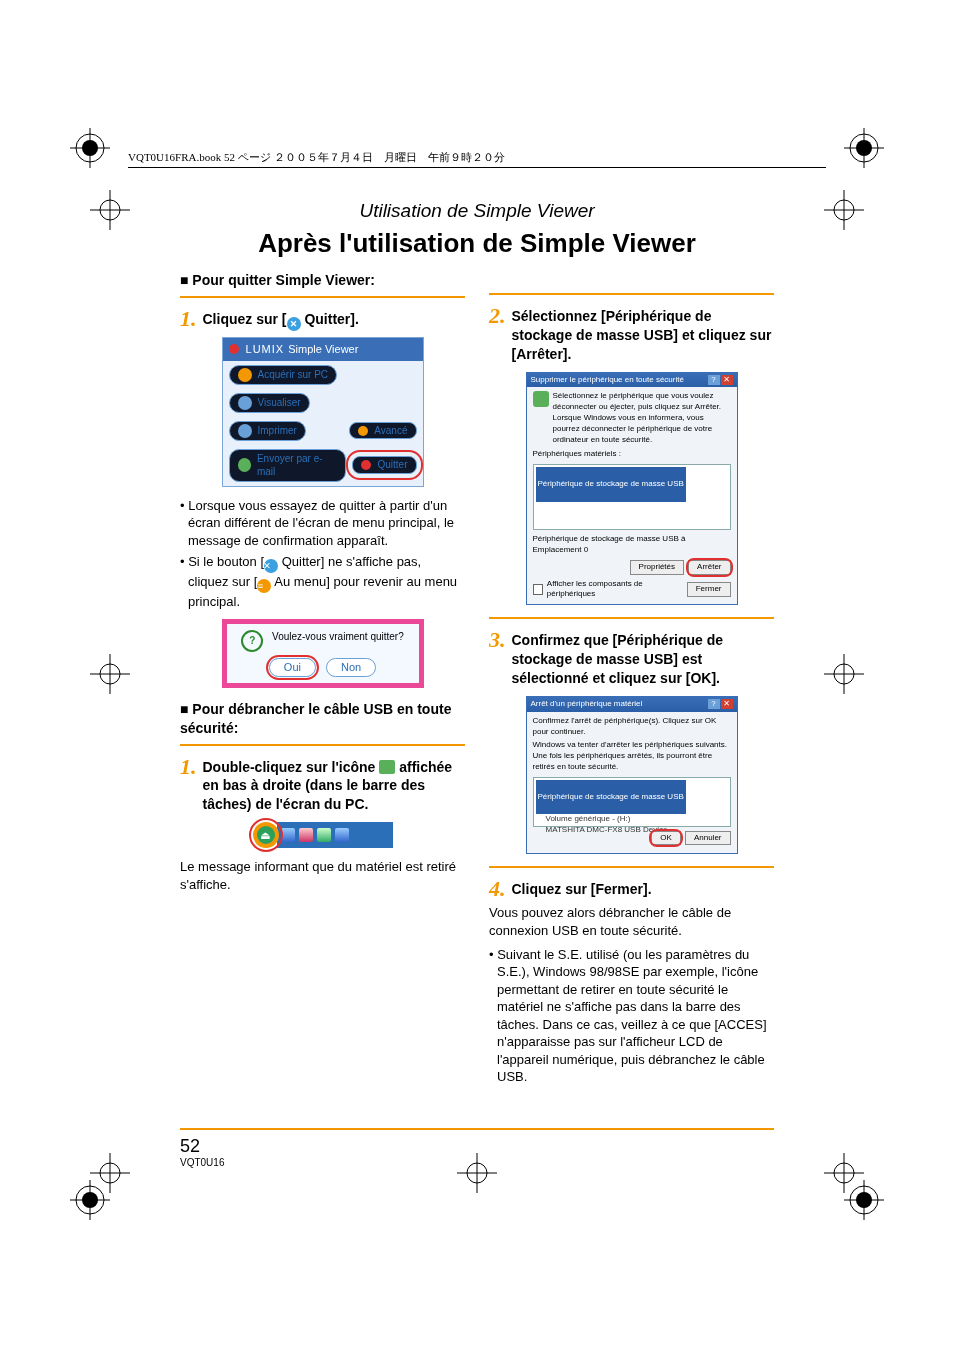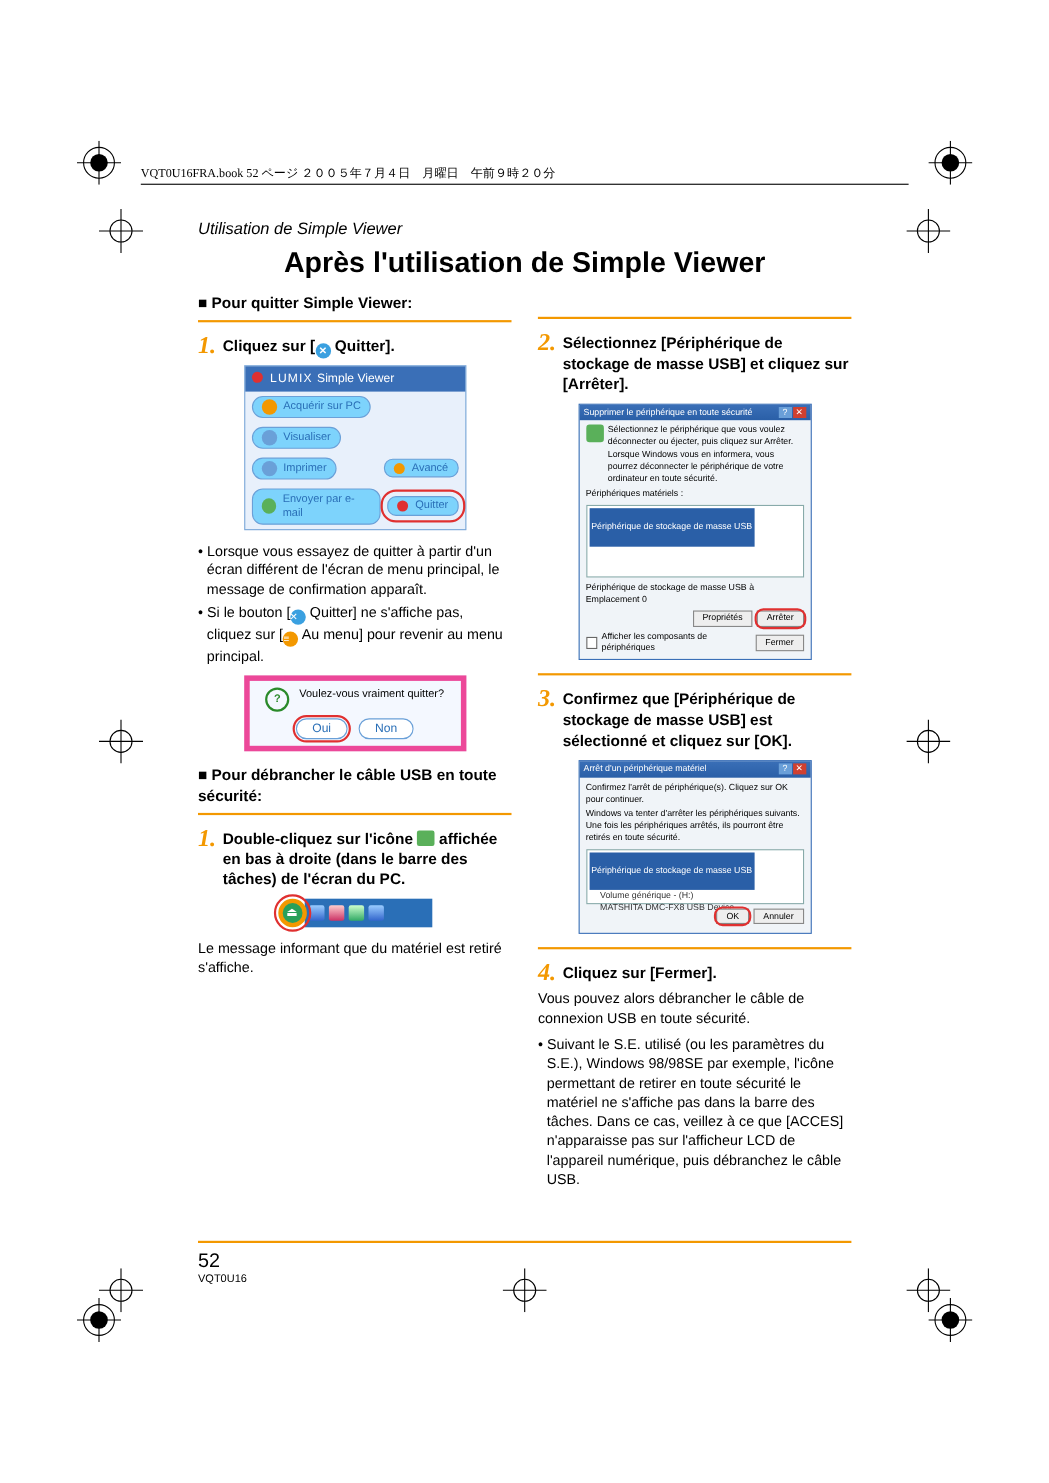--- a/index.html
+++ b/index.html
@@ -27,23 +27,23 @@
     padding-bottom: 2px;
     font-family: "MS Mincho", serif;
   }
   .page {
     position: absolute;
     top: 200px;
     left: 180px;
     width: 594px;
   }
   .running-head {
-    text-align: left;
+    text-align: center;
     font-style: italic;
-    font-size: 15px;
+    font-size: 19px;
     margin-bottom: 6px;
   }
   h1 {
     font-size: 26px;
     font-weight: bold;
     text-align: center;
     margin: 0 0 8px 0;
   }
   .cols {
     display: flex;
@@ -131,21 +131,21 @@
   .svrow {
     display: flex;
     align-items: center;
     gap: 8px;
     padding: 4px 6px;
   }
   .svbtn {
     display: flex;
     align-items: center;
     gap: 6px;
-    background: #7dd3fc;
+    background: #0f172a;
     border: 1px solid #6aa0d8;
     border-radius: 10px;
     padding: 2px 8px;
     color: #2a6fb7;
     font-size: 10px;
   }
   .svicon {
     width: 14px; height: 14px;
     border-radius: 50%;
     background: #6aa0d8;

